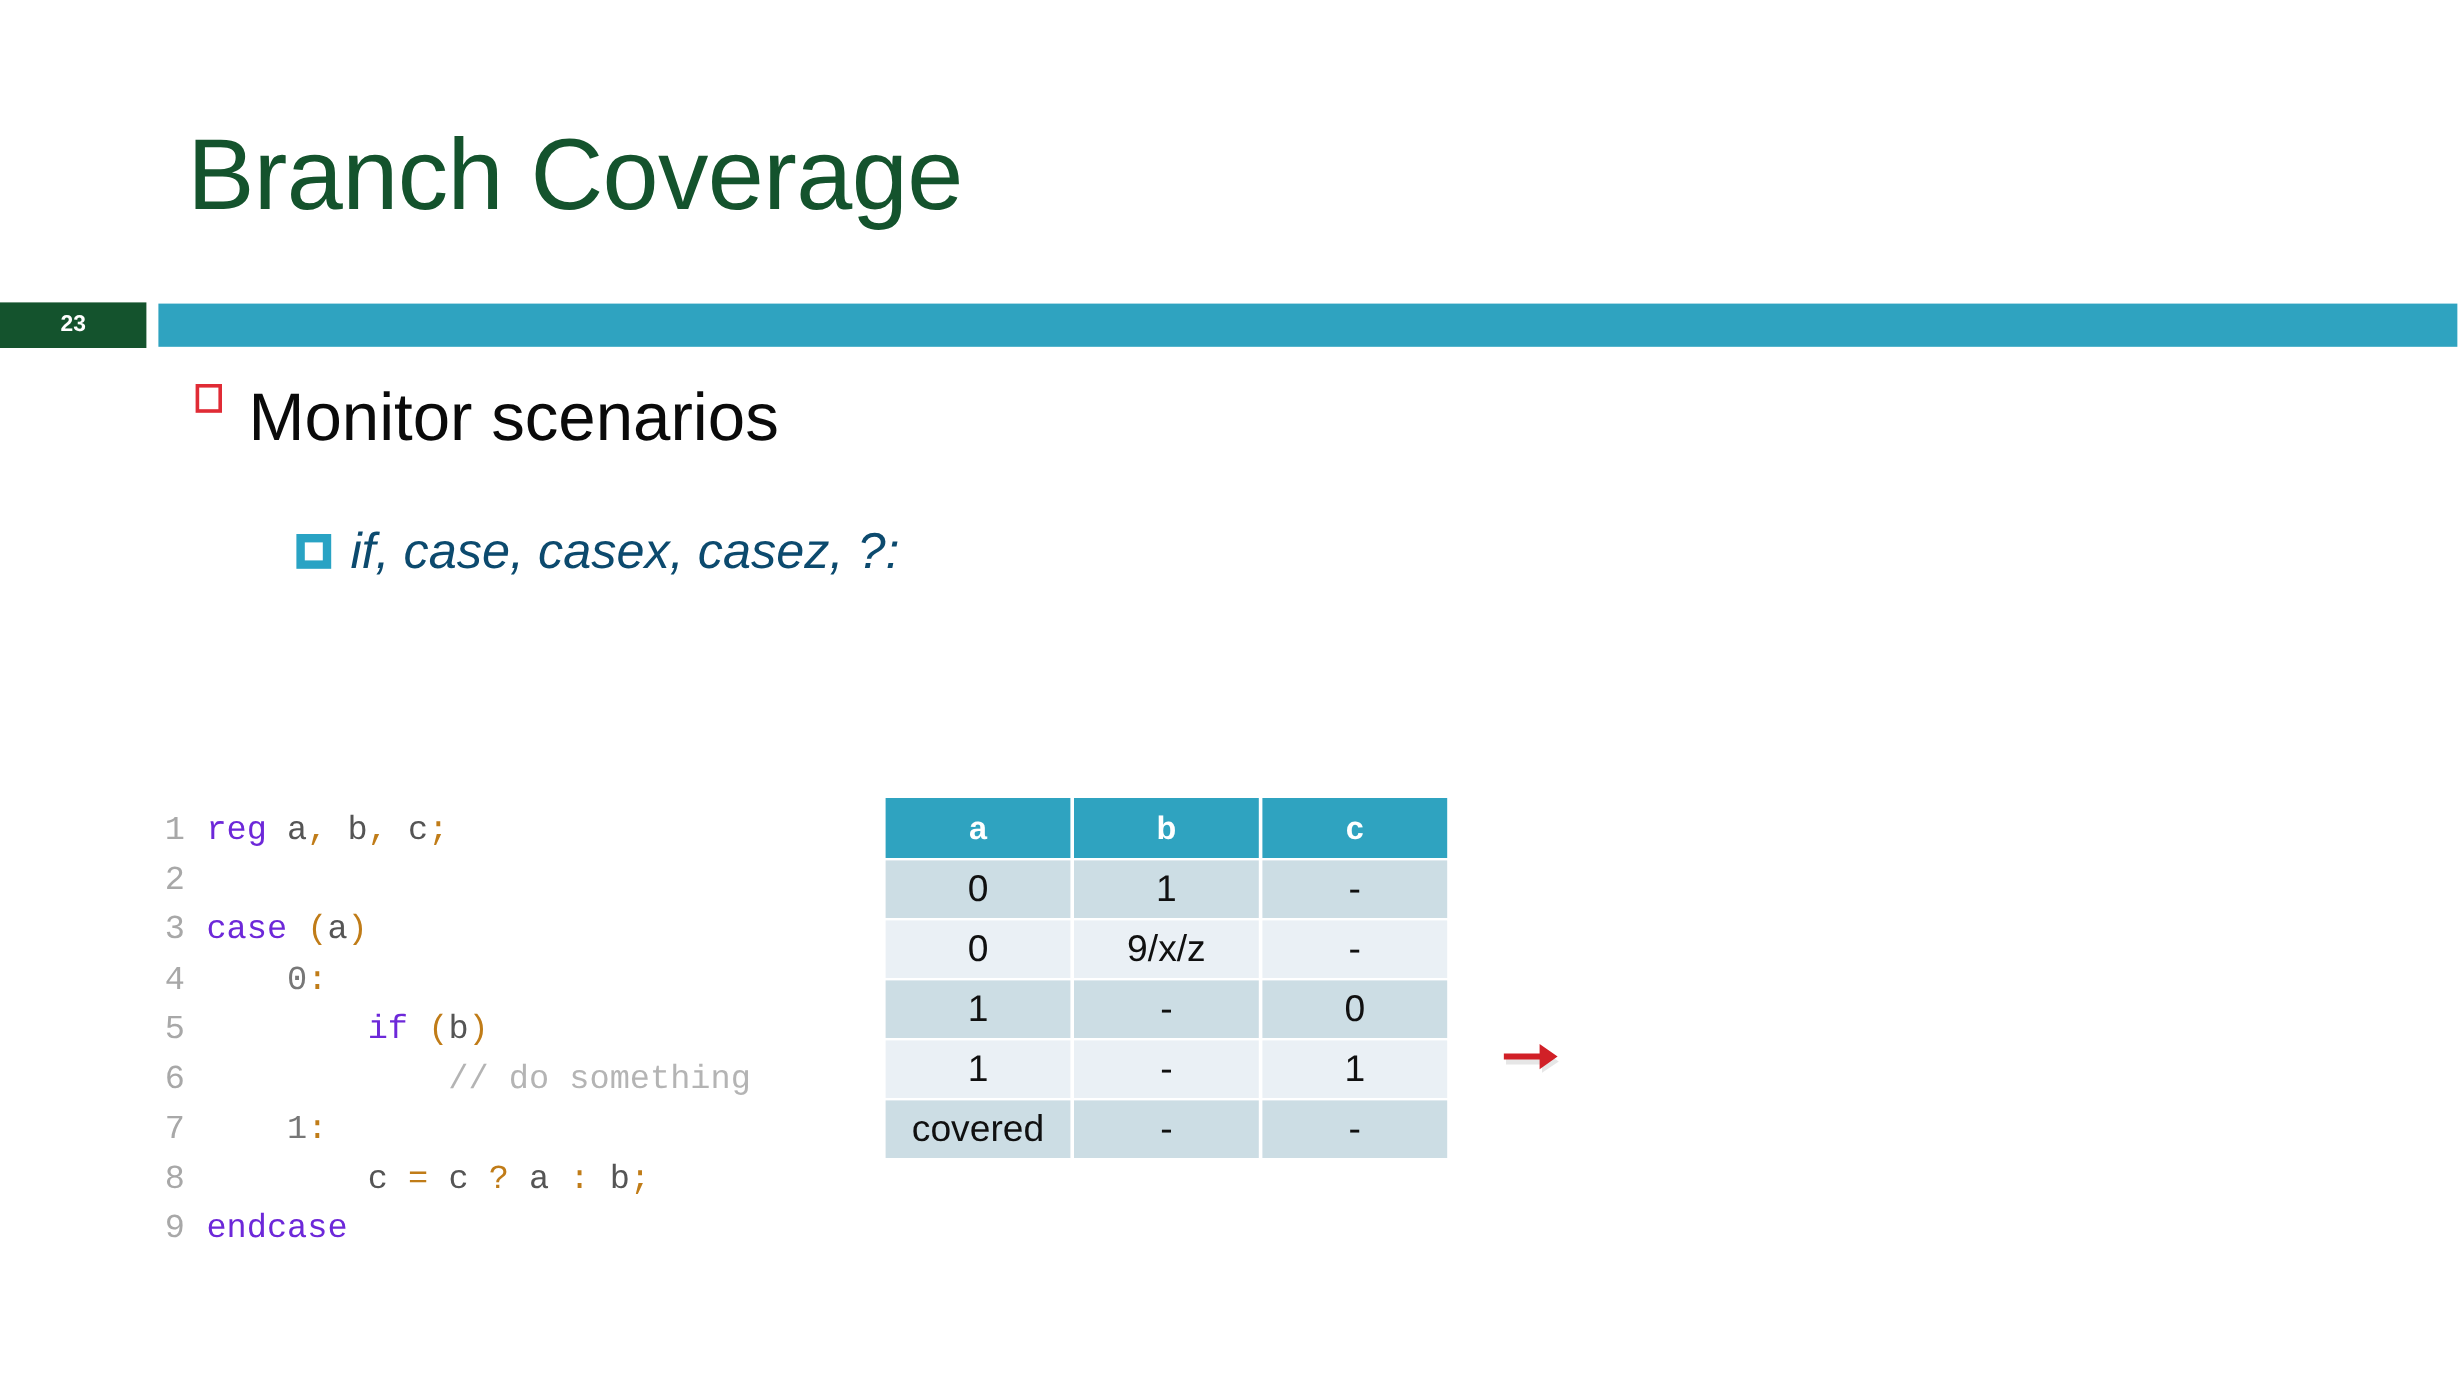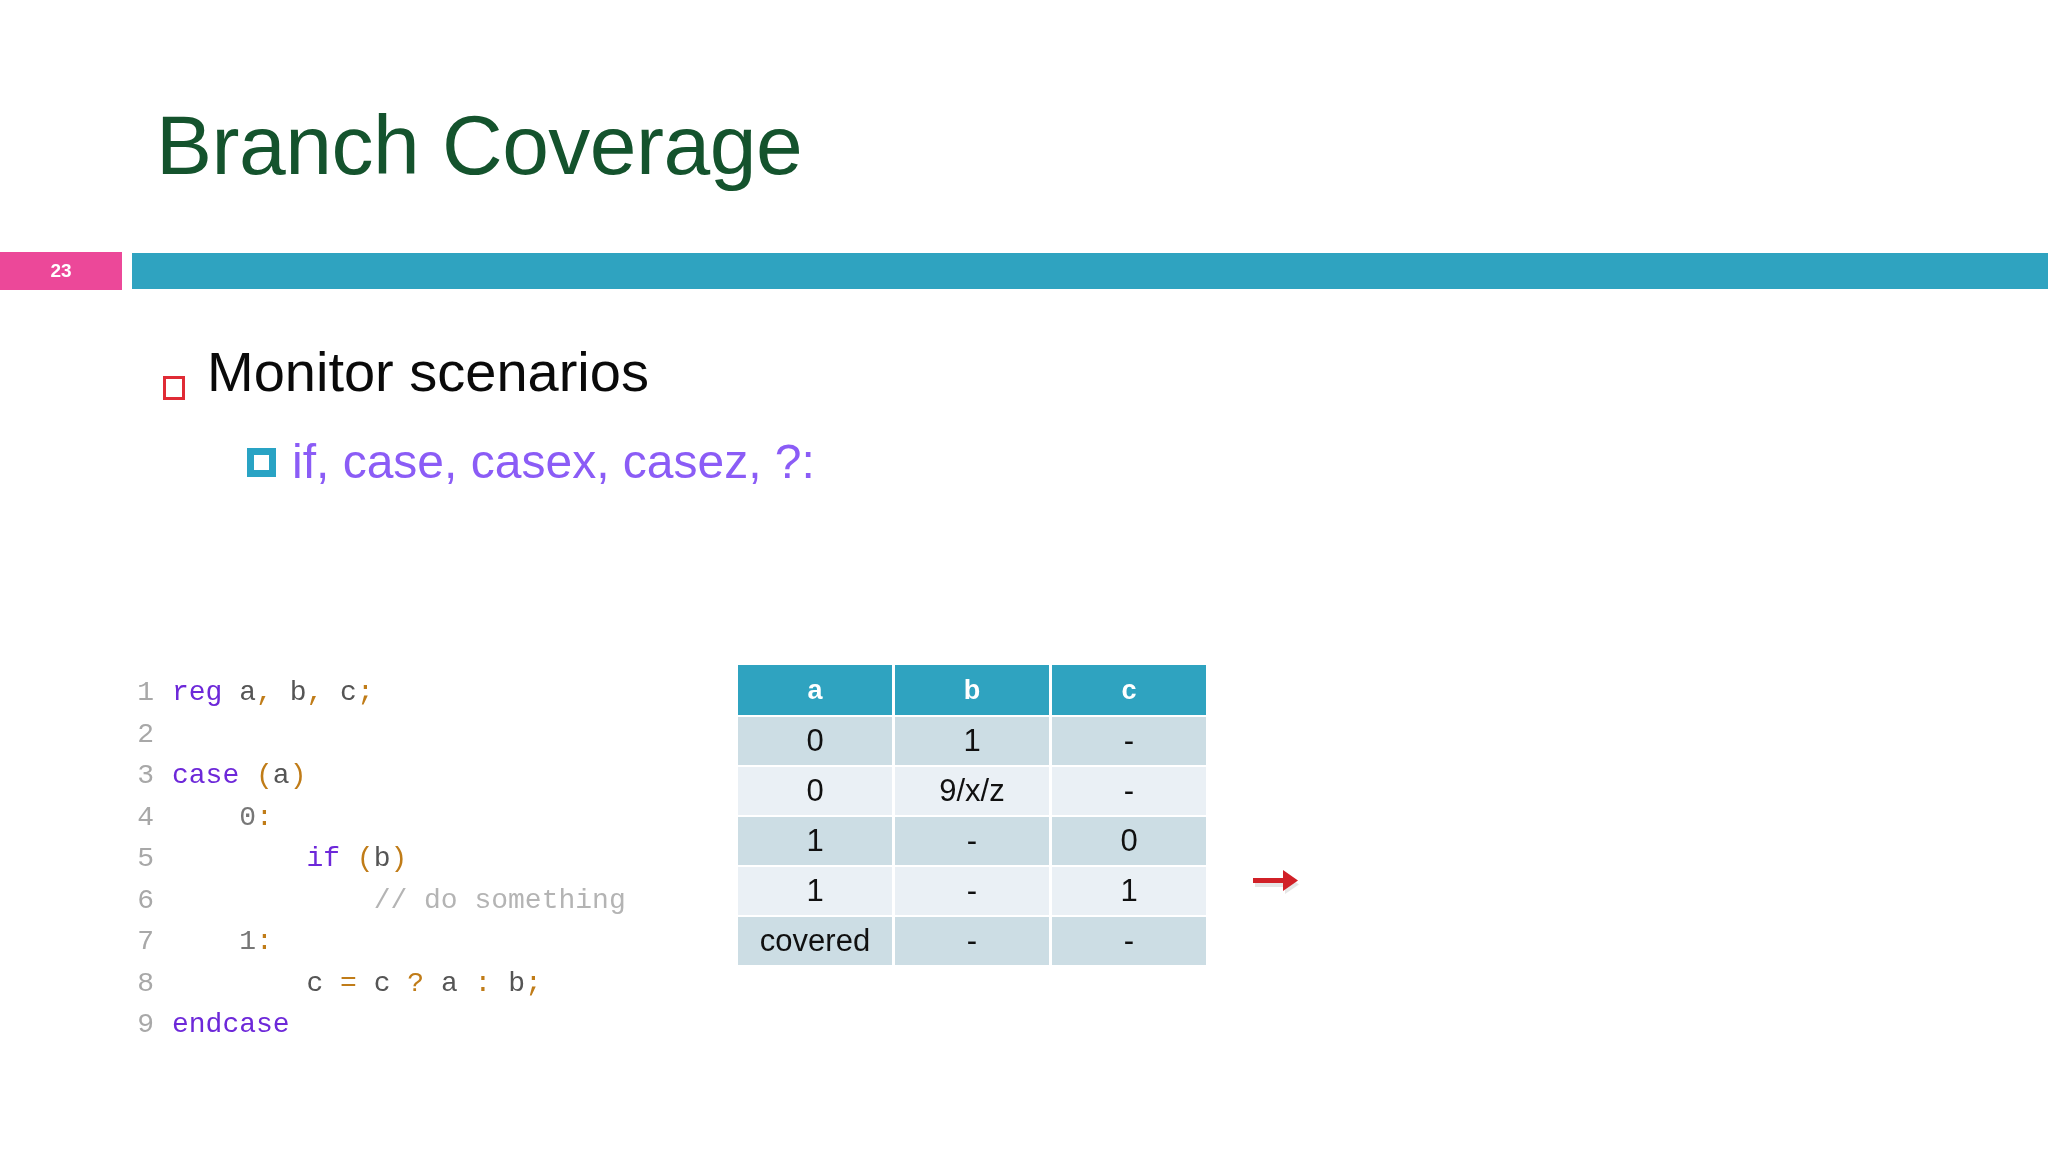--- a/index.html
+++ b/index.html
@@ -27,21 +27,21 @@
     white-space: nowrap;
   }
 
   
   .band-badge {
     position: absolute;
     left: 0px;
     top: 252px;
     width: 122px;
     height: 38px;
-    background: #ec4899;
+    background: #14532d;
   }
   .band-badge-num {
     position: absolute;
     left: 0;
     top: 0;
     width: 122px;
     height: 38px;
     line-height: 38px;
     text-align: center;
     color: #ffffff;
@@ -54,23 +54,23 @@
     top: 253px;
     width: 1916px;
     height: 36px;
     background: #2FA3C0;
   }
 
   
   .bullet-l1 {
     position: absolute;
     left: 163px;
-    top: 344px;
+    top: 320px;
     display: flex;
-    align-items: flex-end;
+    align-items: flex-start;
   }
   .sq-hollow-red {
     width: 22px;
     height: 24px;
     border: 3px solid #E02B35;
     box-sizing: border-box;
     background: transparent;
     margin-right: 22px;
     flex: 0 0 auto;
   }
@@ -99,24 +99,25 @@
   .sq-teal::after {
     content: "";
     position: absolute;
     left: 7px;
     top: 7px;
     width: 15px;
     height: 15px;
     background: #ffffff;
   }
   .bullet-l2-text {
-    font-size: 48px;
-    line-height: 1.0;
-    color: #8b5cf6;
-    white-space: nowrap;
+    font-size: 42px;
+    line-height: 1.0;
+    color: #0c4a6e;
+    white-space: nowrap;
+    font-style: italic;
   }
 
   
   .code-block {
     position: absolute;
     left: 120px;
     top: 672px;
     font-family: "Liberation Mono", "DejaVu Sans Mono", monospace;
     font-size: 28px;
     line-height: 41.5px;

